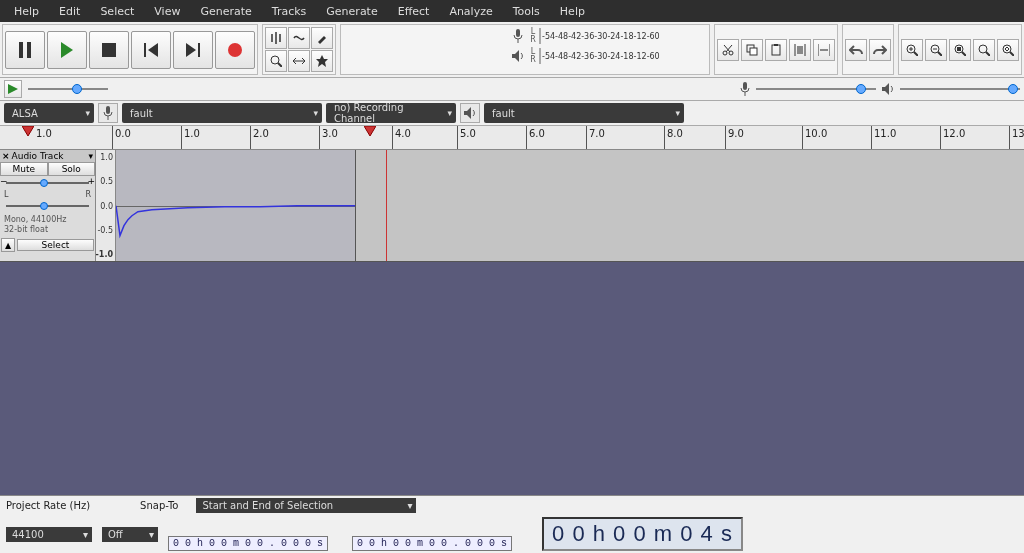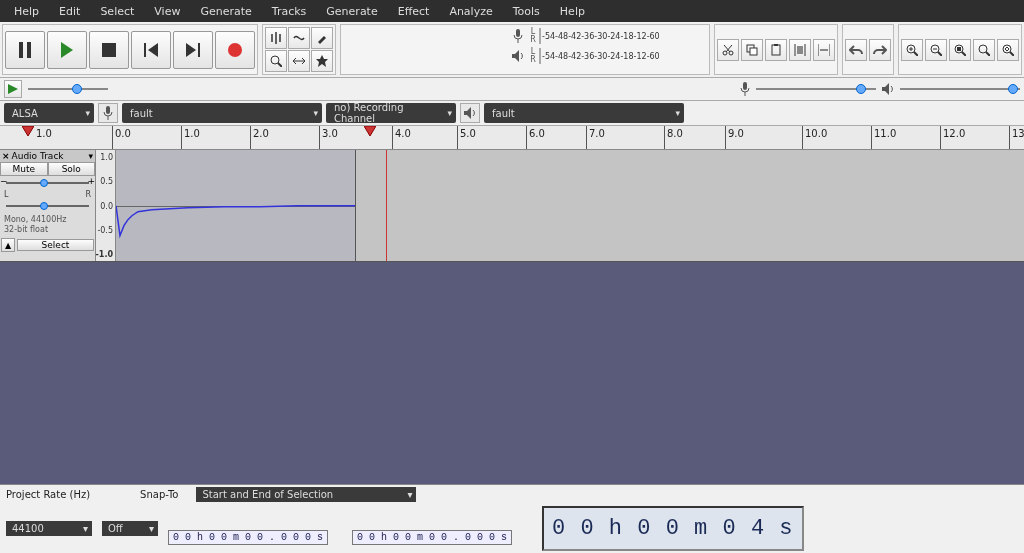--- a/index.html
+++ b/index.html
@@ -72,21 +72,21 @@
 
 .empty { background:#5a5a7a; }
 
 
 .bottom { position:absolute; bottom:0; left:0; right:0; background:#f0f0f0; border-top:1px solid #888;}
 .bottom .row{display:flex;align-items:center;padding:2px 6px;gap:10px;}
 .bottom .lbl{font-size:10px;color:#222;}
 .bottom select,.bottom .dd{background:#3a3a3a;color:#ddd;border:none;font-size:10px;padding:2px 16px 2px 6px;border-radius:0;position:relative;}
 .bottom .dd::after{content:"▾";position:absolute;right:4px;}
 .timebox{border:1px solid #777;background:#eef;padding:1px 4px;font-family:Liberation Mono, monospace;font-size:10px;color:#225;position:relative;margin-top:18px;}
-.bigtime{border:2px inset #888;background:#dde4ee;font-family:Liberation Mono, monospace;font-size:22px;letter-spacing:1px;color:#1a2a55;padding:8px 8px;position:relative;}
+.bigtime{border:2px inset #888;background:#dde4ee;font-family:Liberation Sans, sans-serif;font-size:22px;letter-spacing:1px;color:#1a2a55;padding:2px 8px;position:relative;}
 </style>
 </head>
 <body>
 
 <div class="menubar">
   <span>Help</span>
   <span>Edit</span>
   <span>Select</span>
   <span>View</span>
   <span>Generate</span>

